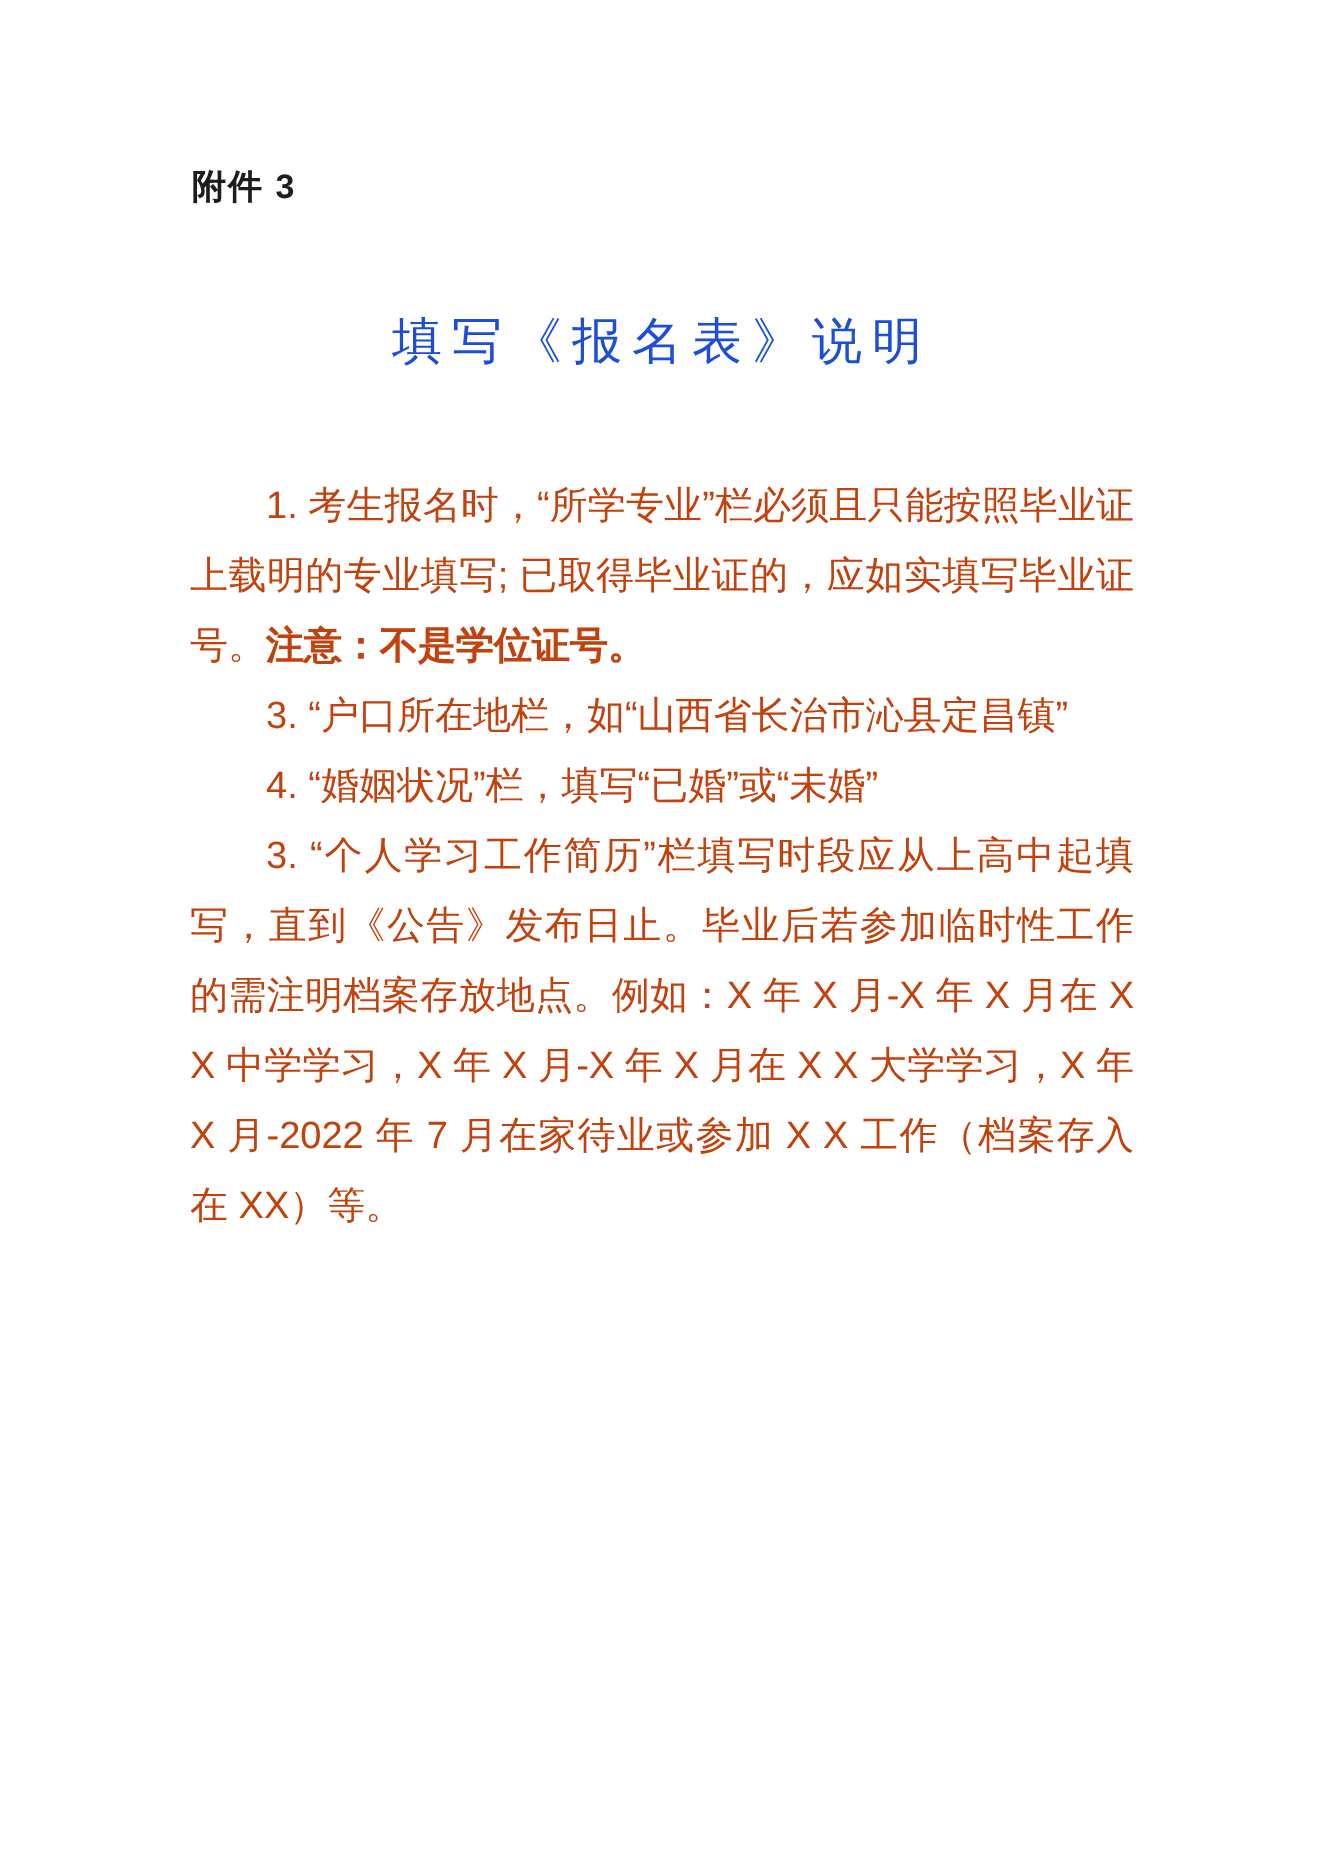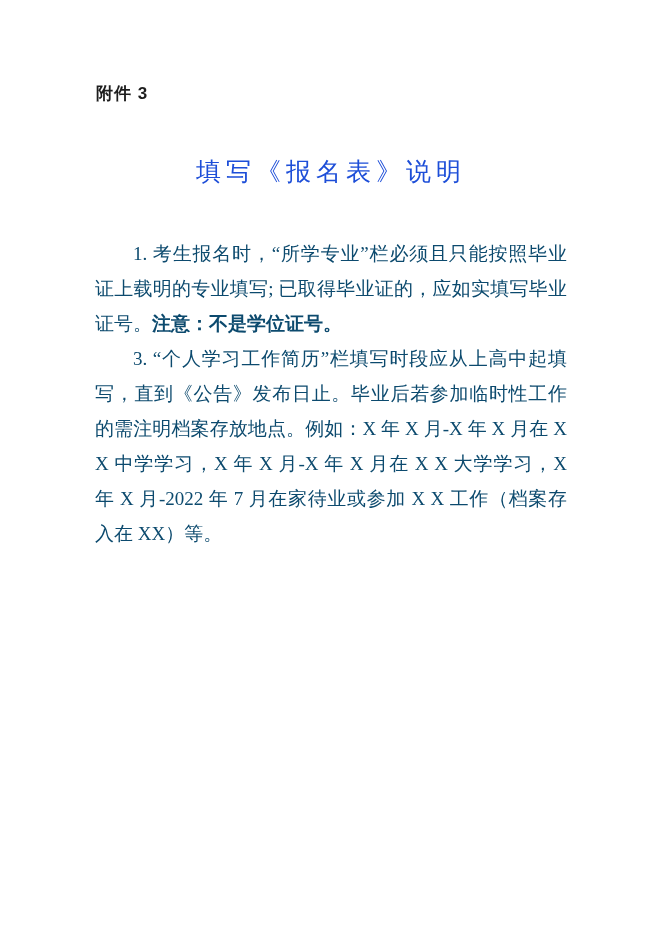--- a/index.html
+++ b/index.html
@@ -38,24 +38,24 @@
     font-size: 25px;
     line-height: 34px;
     letter-spacing: 5px;
     color: #1d4ed8;
   }
   .content {
     position: absolute;
     top: 236px;
     left: 95px;
     width: 472px;
-    font-family: Liberation Serif, serif;
+    font-family: Liberation Sans, sans-serif;
     font-size: 19px;
     line-height: 35px;
-    color: #0c4a6e;
+    color: #c2410c;
   }
   .para {
     margin: 0;
     text-indent: 2em;
     text-align: justify;
     text-justify: inter-character;
   }
   .bold-note {
     font-weight: 700;
   }
@@ -67,20 +67,22 @@
 
   <div class="attachment-label">附件 3</div>
 
   <h1 class="doc-title">填写《报名表》说明</h1>
 
   <div class="content">
 
     <p class="para"><span>1. 考生报名时，“所学专业”栏必须且只能按照毕业证上载明的专业填写; 已取得毕业证的，应如实填写毕业证号。</span><span class="bold-note">注意：不是学位证号。</span></p>
 
 
+    <p class="para">3. “户口所在地栏，如“山西省长治市沁县定昌镇”</p>
 
+    <p class="para">4. “婚姻状况”栏，填写“已婚”或“未婚”</p>
 
     <p class="para">3. “个人学习工作简历”栏填写时段应从上高中起填写，直到《公告》发布日止。毕业后若参加临时性工作的需注明档案存放地点。例如：X 年 X 月-X 年 X 月在 X X 中学学习，X 年 X 月-X 年 X 月在 X X 大学学习，X 年 X 月-2022 年 7 月在家待业或参加 X X 工作（档案存入在 XX）等。</p>
 
 
   </div>
 
 </div>
 
 </body></html>

